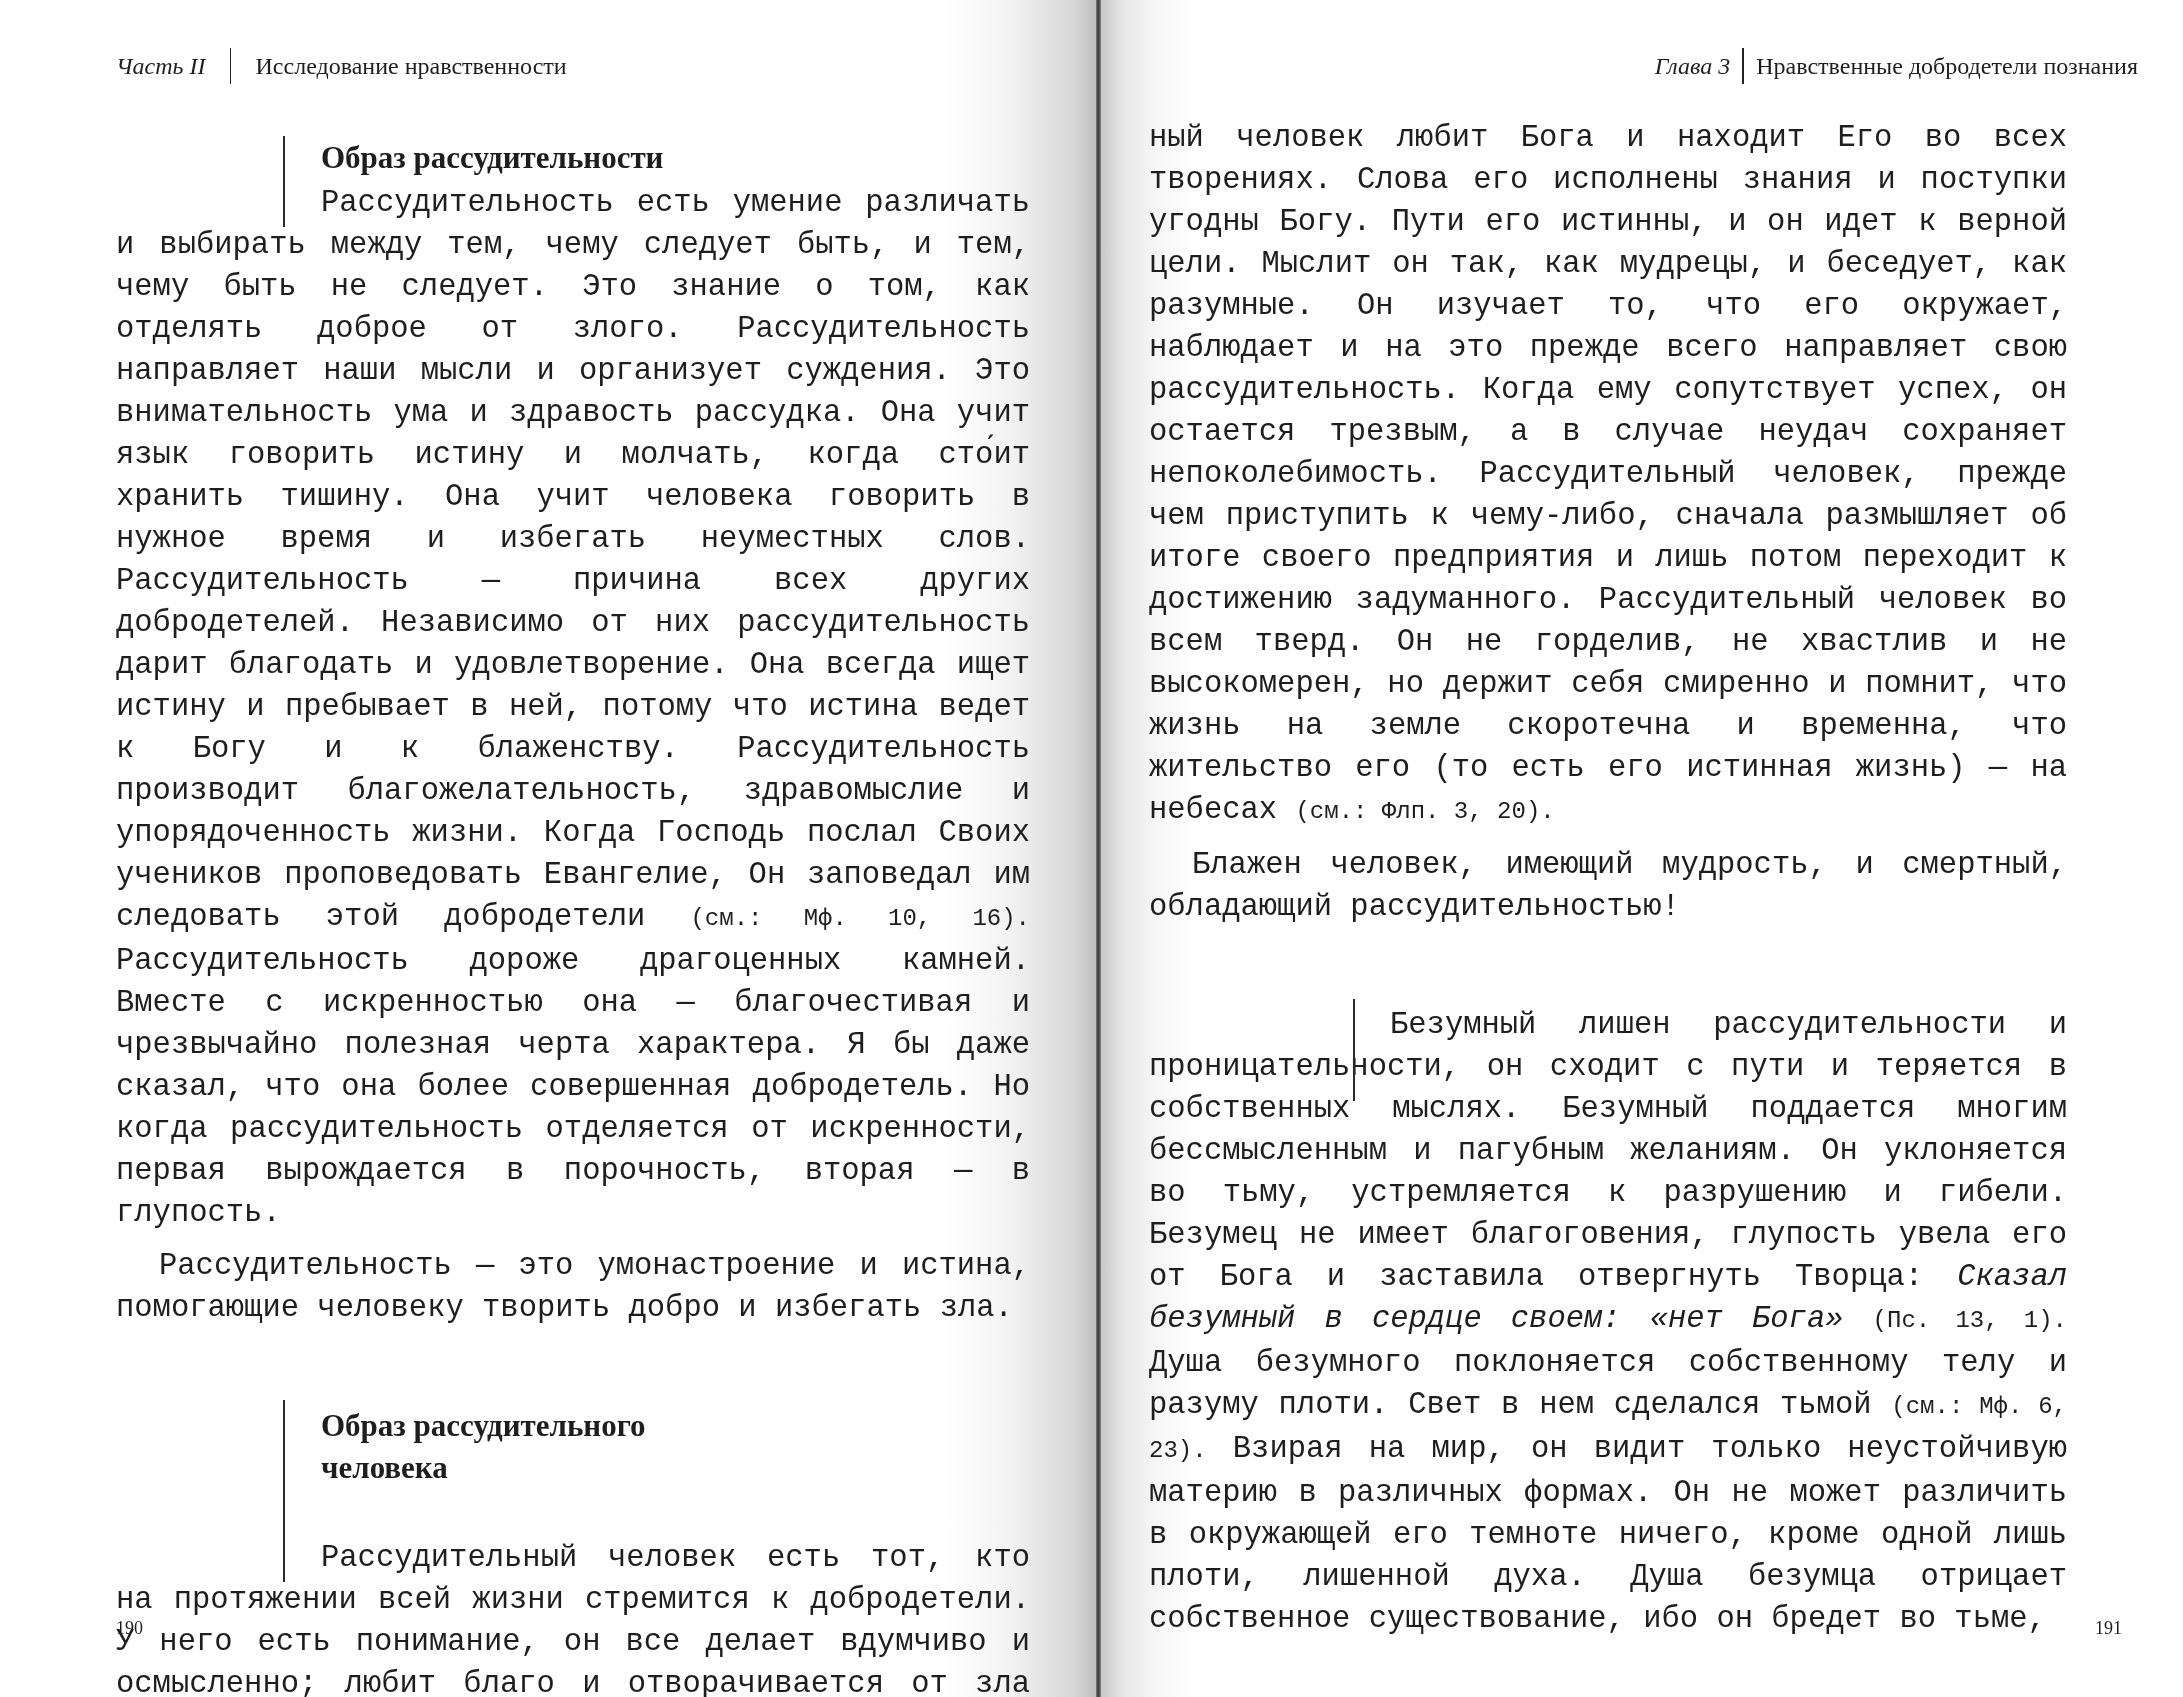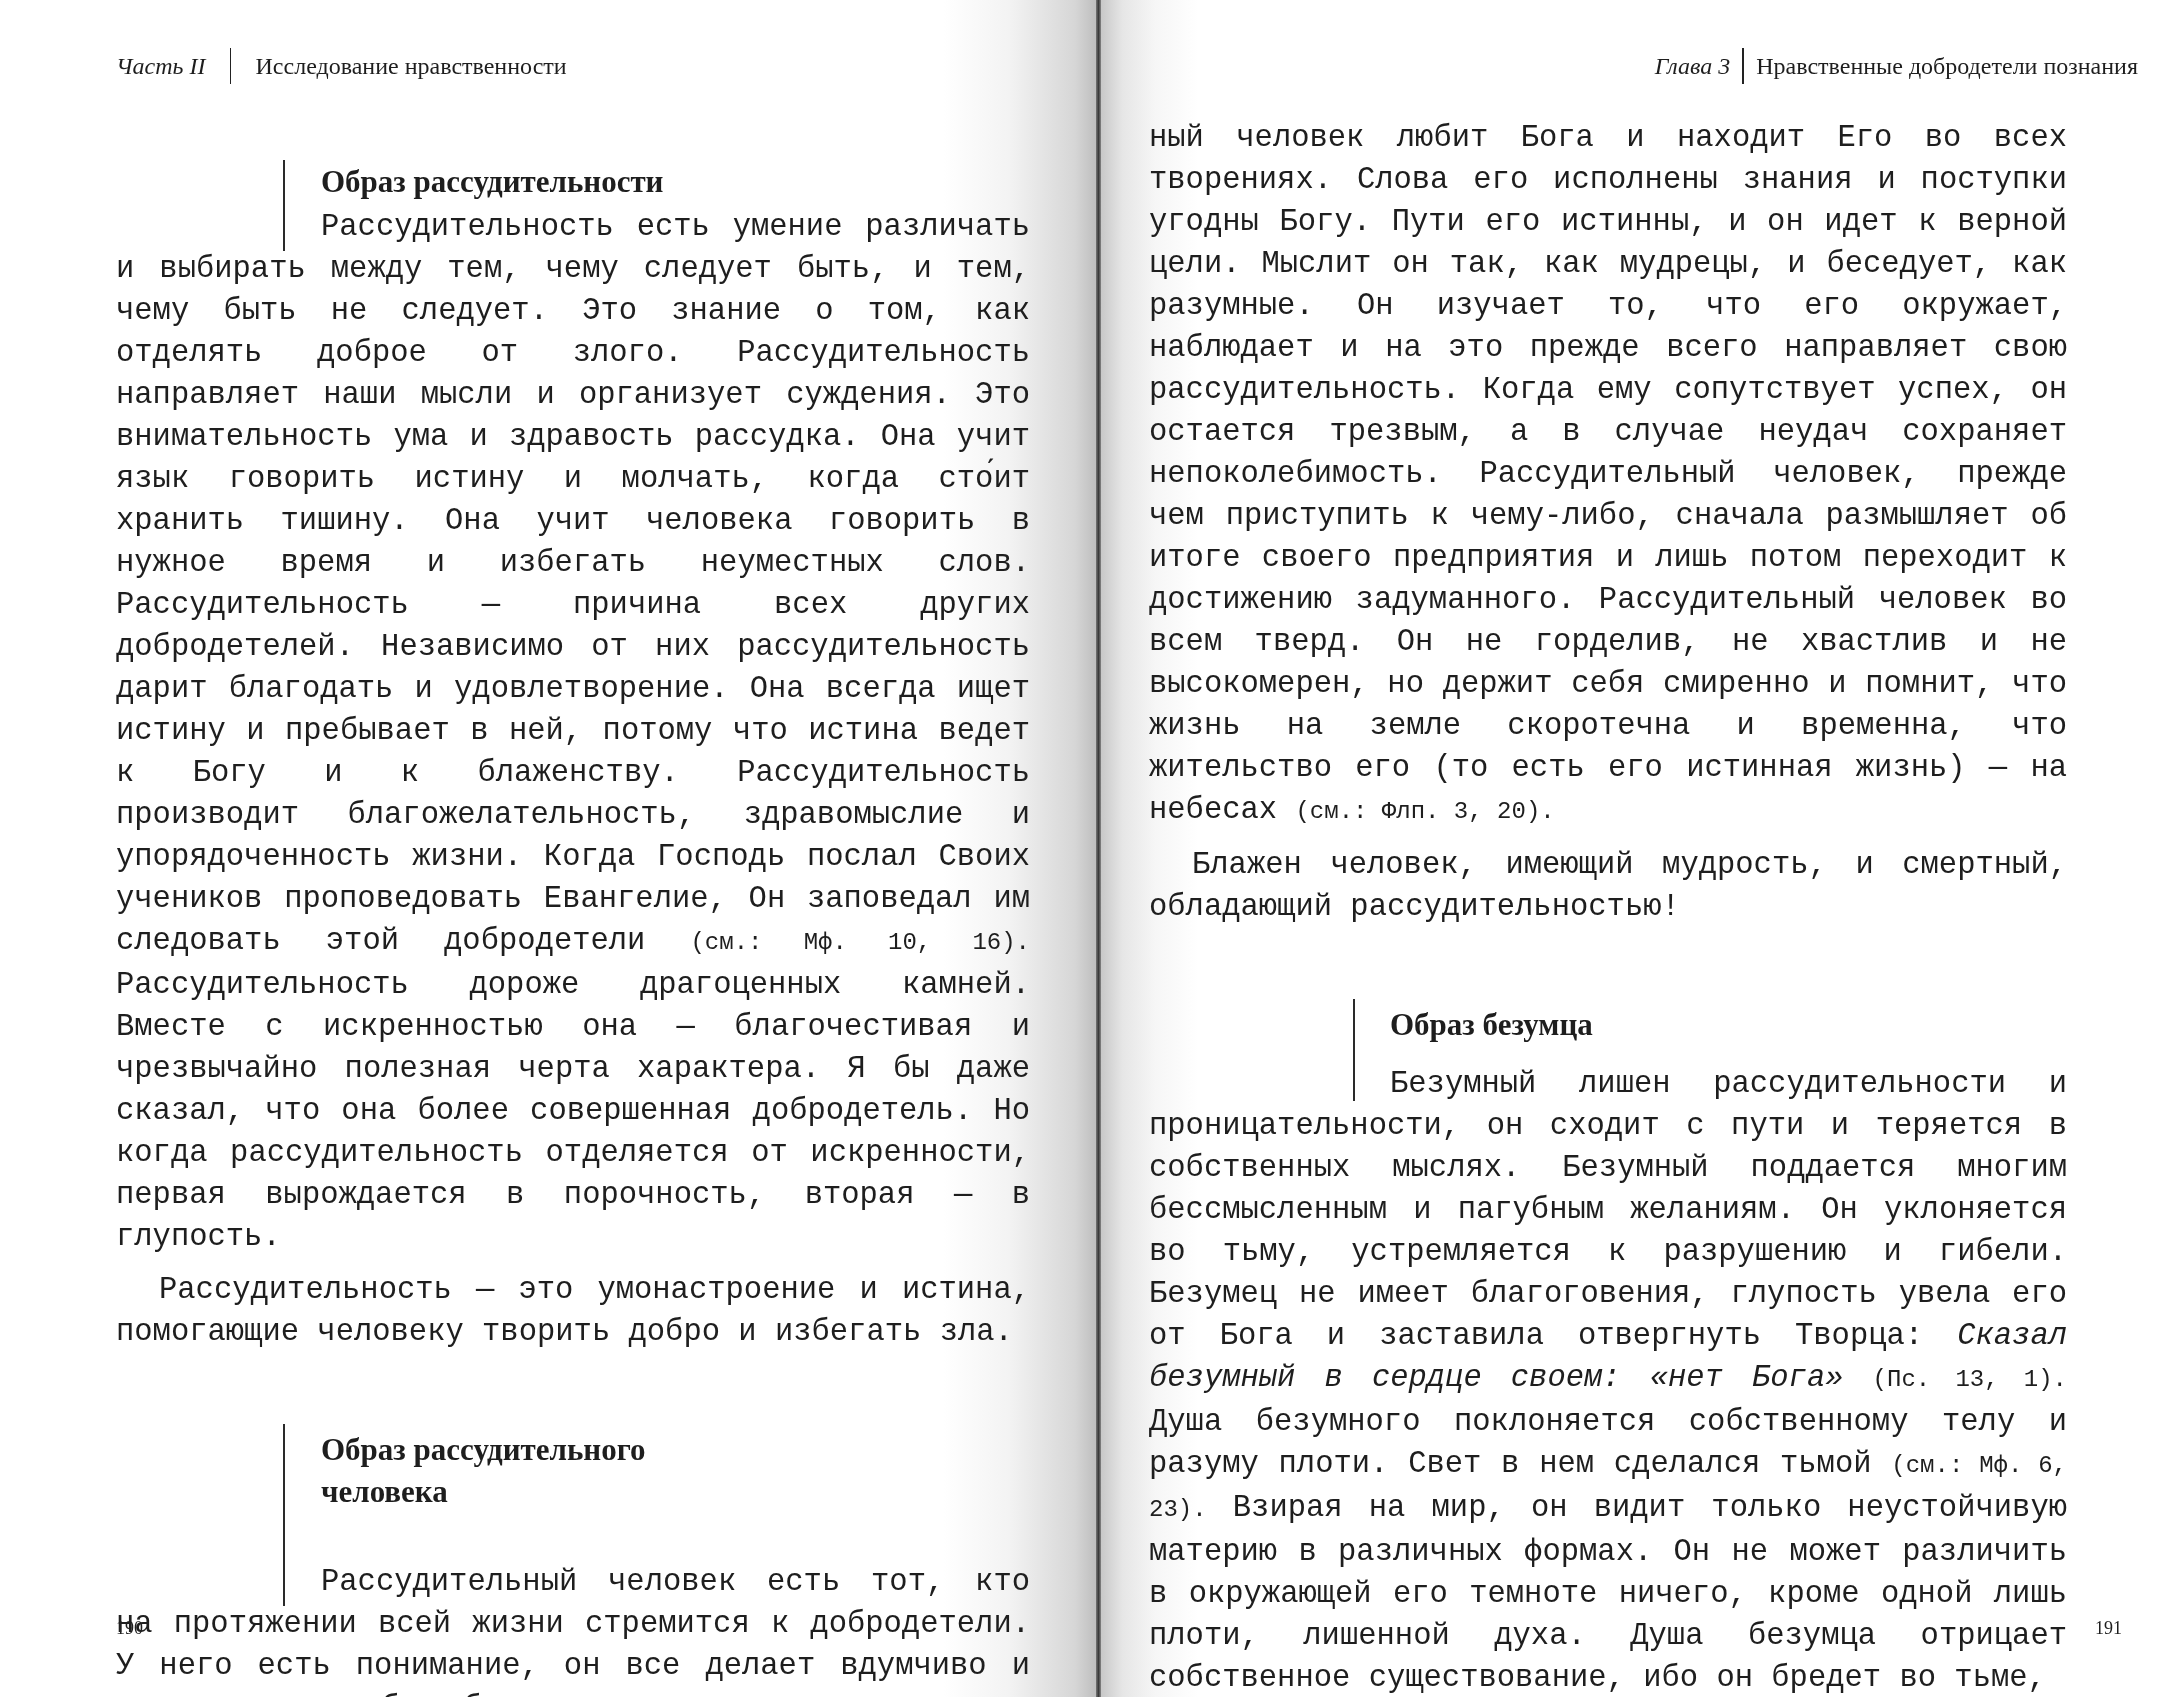--- a/index.html
+++ b/index.html
@@ -50,21 +50,21 @@
   <div class="page page-left">
     <div class="running-head">
       <span class="part">Часть II</span>
       <span class="bar"></span>
       <span>Исследование нравственности</span>
     </div>
 
     <div class="text-block">
       <div class="with-rule">
         <span class="vrule" style="left:167px; top:-1.5px; height:91px;"></span>
-        <div class="section-heading" style="padding-left:205px; margin-bottom:3.1px;margin-top:24px;">Образ рассудительности</div>
+        <div class="section-heading" style="padding-left:205px; margin-bottom:3.1px;">Образ рассудительности</div>
         <p class="indent" style="text-indent:205px;"><span>Рассудительность есть умение различать и выбирать между тем, чему следует быть, и тем, чему быть не следует. Это знание о том, как отделять доброе от злого. Рассудительность направляет наши мысли и организует суждения. Это внимательность ума и здравость рассудка. Она учит язык говорить истину и молчать, когда сто́ит хранить тишину. Она учит человека говорить в нужное время и избегать неуместных слов. Рассудительность — причина всех других добродетелей. Независимо от них рассудительность дарит благодать и удовлетворение. Она всегда ищет истину и пребывает в ней, потому что истина ведет к Богу и к блаженству. Рассудительность производит благожелательность, здравомыслие и упорядоченность жизни. Когда Господь послал Своих учеников проповедовать Евангелие, Он заповедал им следовать этой добродетели</span> <span class="ref">(см.: Мф. 10, 16).</span> <span>Рассудительность дороже драгоценных камней. Вместе с искренностью она — благочестивая и чрезвычайно полезная черта характера. Я бы даже сказал, что она более совершенная добродетель. Но когда рассудительность отделяется от искренности, первая вырождается в порочность, вторая — в глупость.</span></p>
         <p class="indent gap-before">Рассудительность — это умонастроение и истина, помогающие человеку творить добро и избегать зла.</p>
       </div>
 
       <div class="with-rule" style="margin-top:76px;">
         <span class="vrule" style="left:167px; top:-4.6px; height:182px;"></span>
         <div class="section-heading" style="padding-left:205px; margin-bottom:48px;">
           <div>Образ рассудительного</div>
           <div>человека</div>
         </div>
@@ -83,21 +83,20 @@
       <span class="bar"></span>
       <span>Нравственные добродетели познания</span>
     </div>
 
     <div class="text-block">
       <p><span>ный человек любит Бога и находит Его во всех творениях. Слова его исполнены знания и поступки угодны Богу. Пути его истинны, и он идет к верной цели. Мыслит он так, как мудрецы, и беседует, как разумные. Он изучает то, что его окружает, наблюдает и на это прежде всего направляет свою рассудительность. Когда ему сопутствует успех, он остается трезвым, а в случае неудач сохраняет непоколебимость. Рассудительный человек, прежде чем приступить к чему-либо, сначала размышляет об итоге своего предприятия и лишь потом переходит к достижению задуманного. Рассудительный человек во всем тверд. Он не горделив, не хвастлив и не высокомерен, но держит себя смиренно и помнит, что жизнь на земле скоротечна и временна, что жительство его (то есть его истинная жизнь) — на небесах</span> <span class="ref">(см.: Флп. 3, 20).</span></p>
       <p class="indent gap-before">Блажен человек, имеющий мудрость, и смертный, обладающий рассудительностью!</p>
 
       <div class="with-rule" style="margin-top:76px;">
         <span class="vrule" style="left:204px; top:-4.6px; height:102px;"></span>
-        <div class="section-heading" style="padding-left:241px; margin-bottom:17px;">Образ безумца</div>
         <p class="indent" style="text-indent:241px;"><span>Безумный лишен рассудительности и проницательности, он сходит с пути и теряется в собственных мыслях. Безумный поддается многим бессмысленным и пагубным желаниям. Он уклоняется во тьму, устремляется к разрушению и гибели. Безумец не имеет благоговения, глупость увела его от Бога и заставила отвергнуть Творца:</span> <em>Сказал безумный в сердце своем: «нет Бога»</em> <span class="ref">(Пс. 13, 1).</span> <span>Душа безумного поклоняется собственному телу и разуму плоти. Свет в нем сделался тьмой</span> <span class="ref">(см.: Мф. 6, 23).</span> <span>Взирая на мир, он видит только неустойчивую материю в различных формах. Он не может различить в окружающей его темноте ничего, кроме одной лишь плоти, лишенной духа. Душа безумца отрицает собственное существование, ибо он бредет во тьме,</span></p>
       </div>
     </div>
 
     <div class="page-number">191</div>
   </div>
 </div>
 
 
 </body></html>

